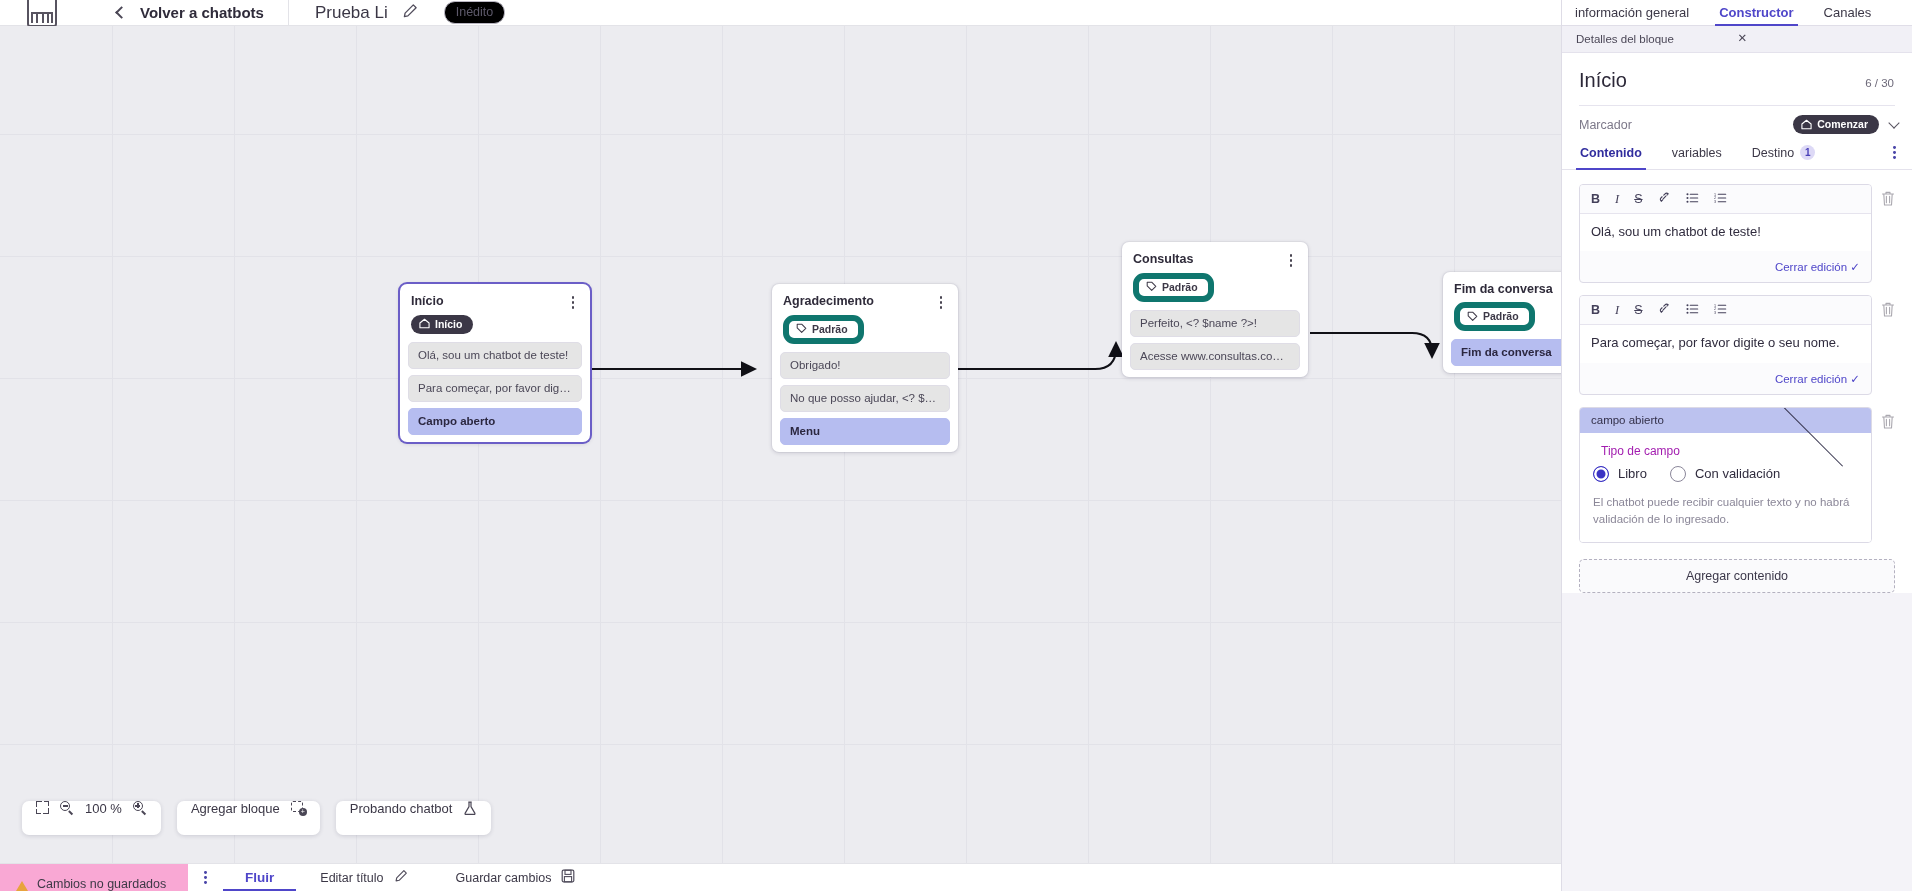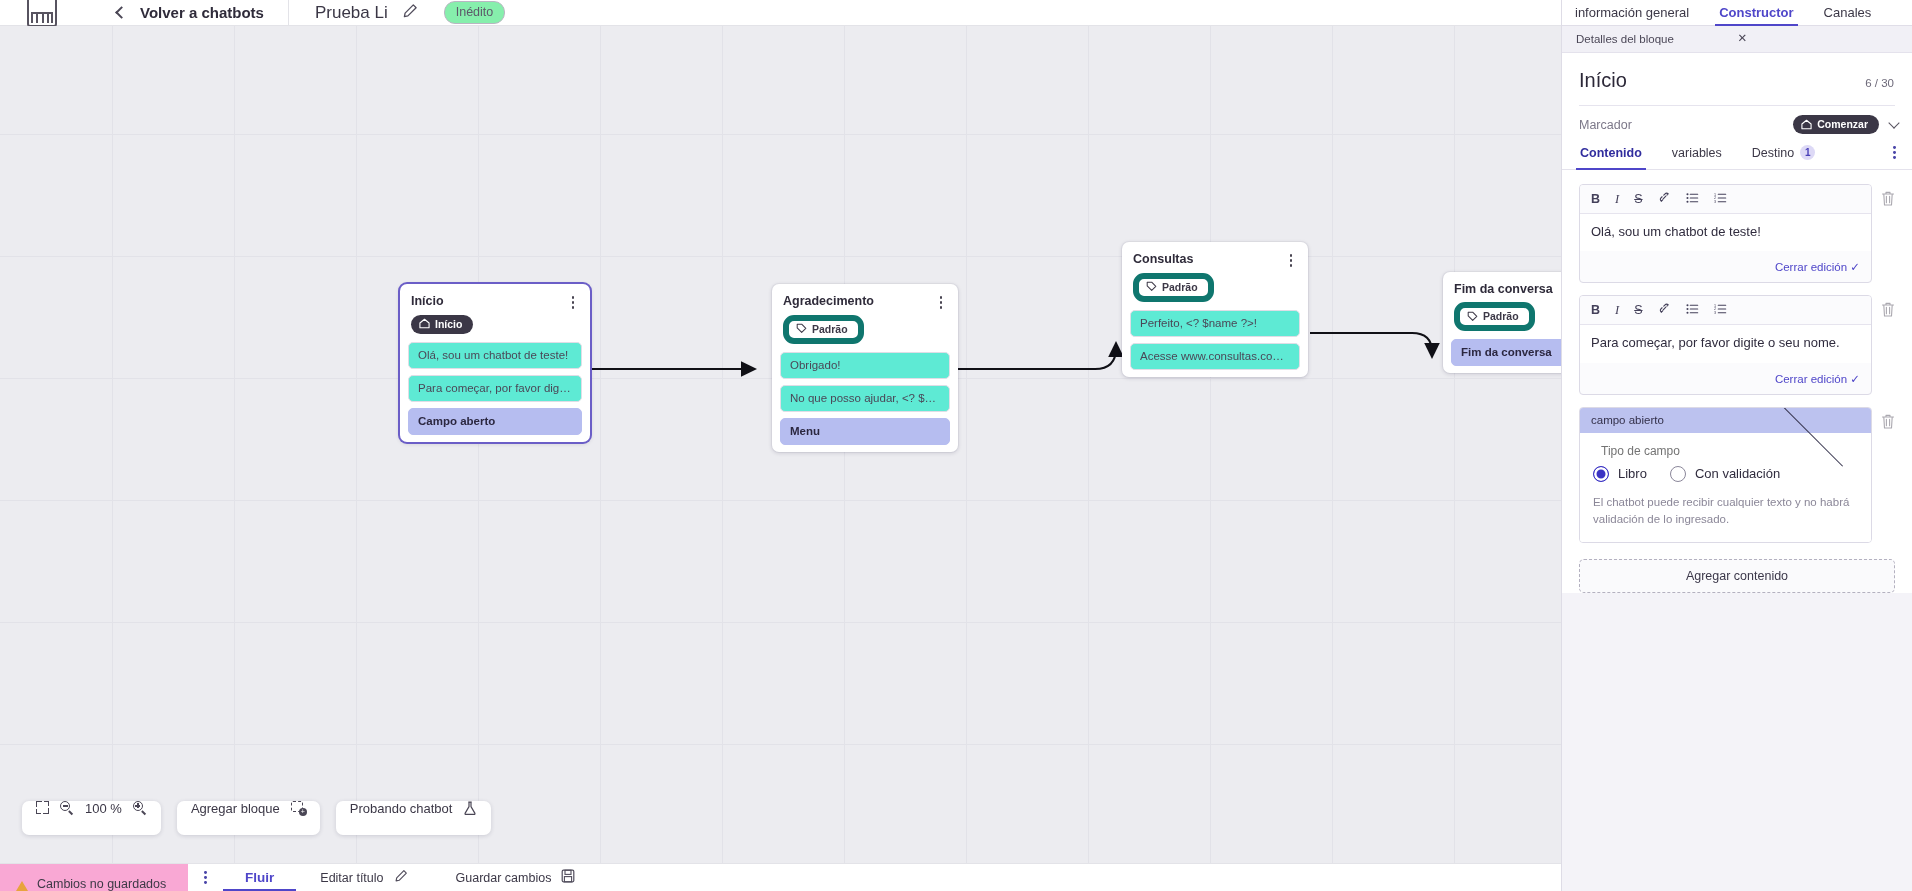--- a/index.html
+++ b/index.html
@@ -42,21 +42,21 @@
   }
   .topdiv {
     margin-left: 24px; width: 1px; height: 34px; background: #e3e3e8;
   }
   .bot-title {
     margin-left: 26px; font-size: 17px; color: #3a3645; white-space: nowrap;
   }
   .pencil-ico { margin-left: 14px; color: #514d5c; font-size: 15px; }
   .badge-unpub {
     margin-left: 26px; padding: 3px 11px 4px; border: 1px solid #b9b6c2;
-    border-radius: 11px; font-size: 12.5px; color: #5d596a; background: #86efac;
+    border-radius: 11px; font-size: 12.5px; color: #5d596a; background: #000000;
     white-space: nowrap;
   }
 
   
   .canvas {
     position: absolute; left: 0; top: 26px; width: 1561px; height: 837px;
     background-color: #ececf0;
     background-image:
       linear-gradient(to right, #e2e2e8 1px, transparent 1px),
       linear-gradient(to bottom, #e2e2e8 1px, transparent 1px);
@@ -83,21 +83,21 @@
     background: #3b3746; color: #ffffff; border-radius: 11px;
     padding: 3px 11px 4px 8px; font-size: 10.5px; font-weight: bold;
   }
   .tag-light {
     display: inline-flex; align-items: center; gap: 5px;
     background: #ffffff; color: #3c3847; border: 6px solid #0f766e;
     border-radius: 11px; padding: 2px 10px 3px 7px; font-size: 10.5px; font-weight: bold;
   }
   .node-rows { padding: 0 8px; display: flex; flex-direction: column; gap: 6px; }
   .node-row {
-    background: #5eead4; border: 1px solid #dfdde6; border-radius: 5px;
+    background: #e5e5e5; border: 1px solid #dfdde6; border-radius: 5px;
     font-size: 11.5px; color: #4b4757; padding: 6px 9px 7px;
     white-space: nowrap; overflow: hidden; text-overflow: ellipsis;
   }
   .node-row.hl {
     background: #b6bdf0; border-color: #b6bdf0; color: #2b2740; font-weight: bold;
   }
 
   
   .bottom-tools { position: absolute; left: 22px; bottom: 28px; display: flex; gap: 16px; }
   .tool-pill {
@@ -189,21 +189,21 @@
   .trash { width: 16px; height: 17px; margin-top: 6px; opacity: .62; flex: 0 0 16px; }
 
   .accordion { display:flex; align-items:flex-start; gap:8px; margin-bottom: 14px;}
   .acc-box { flex:1; border-radius: 4px; overflow: hidden; border: 1px solid #dcdae6; background:#fff;}
   .acc-head {
     background: #bcc2ef; padding: 6px 11px 7px; display: flex; align-items: center;
   }
   .acc-head span { font-size: 11.5px; color: #33304a; flex: 1; }
   .chev-up { width: 8px; height: 8px; border-left: 1.8px solid #33304a; border-top: 1.8px solid #33304a; transform: rotate(45deg); margin-top:3px;}
   .acc-body { padding: 11px 13px 14px; background: #fff; }
-  .acc-sub { font-size: 12px; color: #737373; margin-left: 8px; }
+  .acc-sub { font-size: 12px; color: #a21caf; margin-left: 8px; }
   .radio-row { display: flex; align-items: center; gap: 9px; margin-top: 8px; }
   .radio { width: 16px; height: 16px; border-radius: 50%; border: 1.6px solid #8b879a; background:#fff; flex:0 0 16px;}
   .radio.on { border-color: #3b33c4; background: #3b33c4; box-shadow: inset 0 0 0 2.5px #fff, inset 0 0 0 7px #3b33c4; }
   .radio-lbl { font-size: 13px; color: #302c3e; margin-right: 14px;}
   .acc-note { margin-top: 12px; font-size: 11.5px; color: #8b8798; line-height: 1.5; }
 
   .add-content {
     margin: 16px 17px 0 17px; border: 1.4px dashed #b4b1c0; border-radius: 5px;
     height: 34px; display: flex; align-items: center; justify-content: center;
     font-size: 12.5px; color: #3b3749; background: #fafafc;

